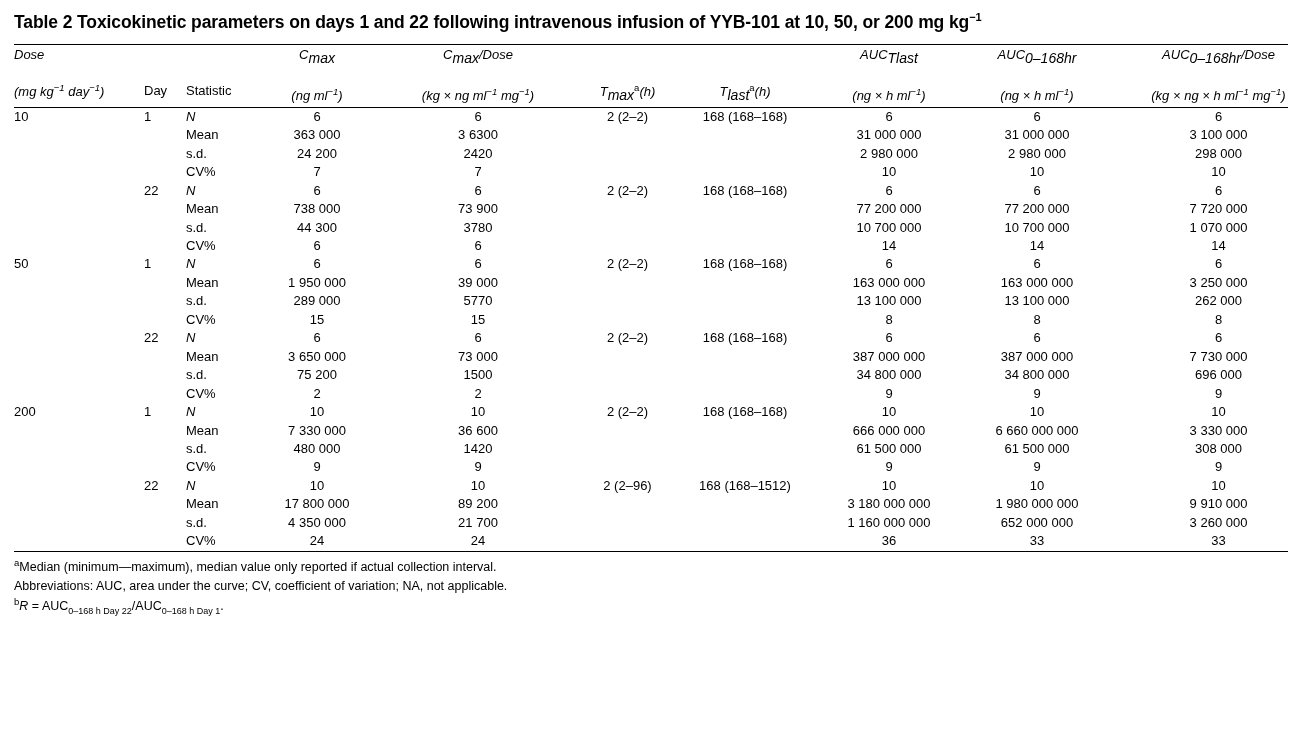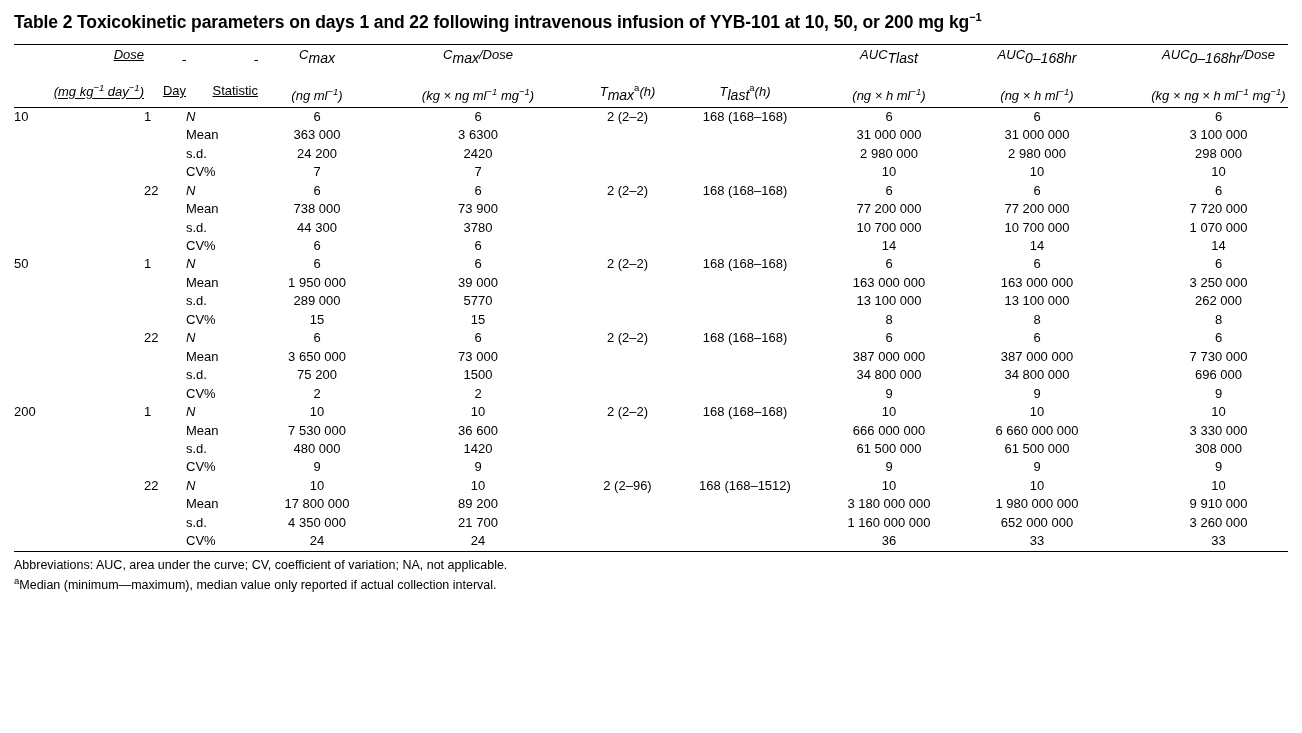--- a/index.html
+++ b/index.html
@@ -52,21 +52,21 @@
     vertical-align: top;
     font-weight: normal;
   }
   .hdr-row td {
     padding-top: 7px;
     padding-bottom: 2px;
     text-align: center;
     font-size: 13px;
     line-height: 1.55;
   }
-  .hdr-row td.left { text-align: right; text-decoration: underline; }
+  .hdr-row td.left { text-align: left; }
   .hdr-line1 { display: block; }
   .hdr-line2 { display: block; margin-top: 16px; }
   .it { font-style: italic; }
   .sub { font-size: 14px; vertical-align: sub; font-style: italic; }
   .sup { font-size: 9.5px; vertical-align: super; }
   .body-cell {
     text-align: center;
     line-height: 1.42;
     font-size: 13px;
     white-space: nowrap;
@@ -383,21 +383,21 @@
           <td class="body-cell ">2 (2–2)</td>
           <td class="body-cell ">168 (168–168)</td>
           <td class="body-cell ">10</td>
           <td class="body-cell ">10</td>
           <td class="body-cell ">10</td>
         </tr>
         <tr>
           <td class="body-cell left">&nbsp;</td>
           <td class="body-cell left">&nbsp;</td>
           <td class="body-cell stat-col">Mean</td>
-          <td class="body-cell ">7 530 000</td>
+          <td class="body-cell ">7 330 000</td>
           <td class="body-cell ">36 600</td>
           <td class="body-cell ">&nbsp;</td>
           <td class="body-cell ">&nbsp;</td>
           <td class="body-cell ">666 000 000</td>
           <td class="body-cell ">6 660 000 000</td>
           <td class="body-cell ">3 330 000</td>
         </tr>
         <tr>
           <td class="body-cell left">&nbsp;</td>
           <td class="body-cell left">&nbsp;</td>
@@ -469,17 +469,18 @@
           <td class="body-cell ">36</td>
           <td class="body-cell ">33</td>
           <td class="body-cell ">33</td>
         </tr>
       </tbody>
   </table>
 
   <div class="rule-bot"></div>
 
   <div class="notes">
+    <div><span class="nsup">a</span><span>Median (minimum—maximum), median value only reported if actual collection interval.</span></div>
     <div>Abbreviations: AUC, area under the curve; CV, coefficient of variation; NA, not applicable.</div>
-    <div><span class="nsup">a</span><span>Median (minimum—maximum), median value only reported if actual collection interval.</span></div>
+    <div><span class="nsup">b</span><span class="it">R</span><span> = AUC</span><span class="nsub">0–168 h Day 22</span><span>/AUC</span><span class="nsub">0–168 h Day 1</span><span>.</span></div>
   </div>
 
 </div>
 
 </body></html>

